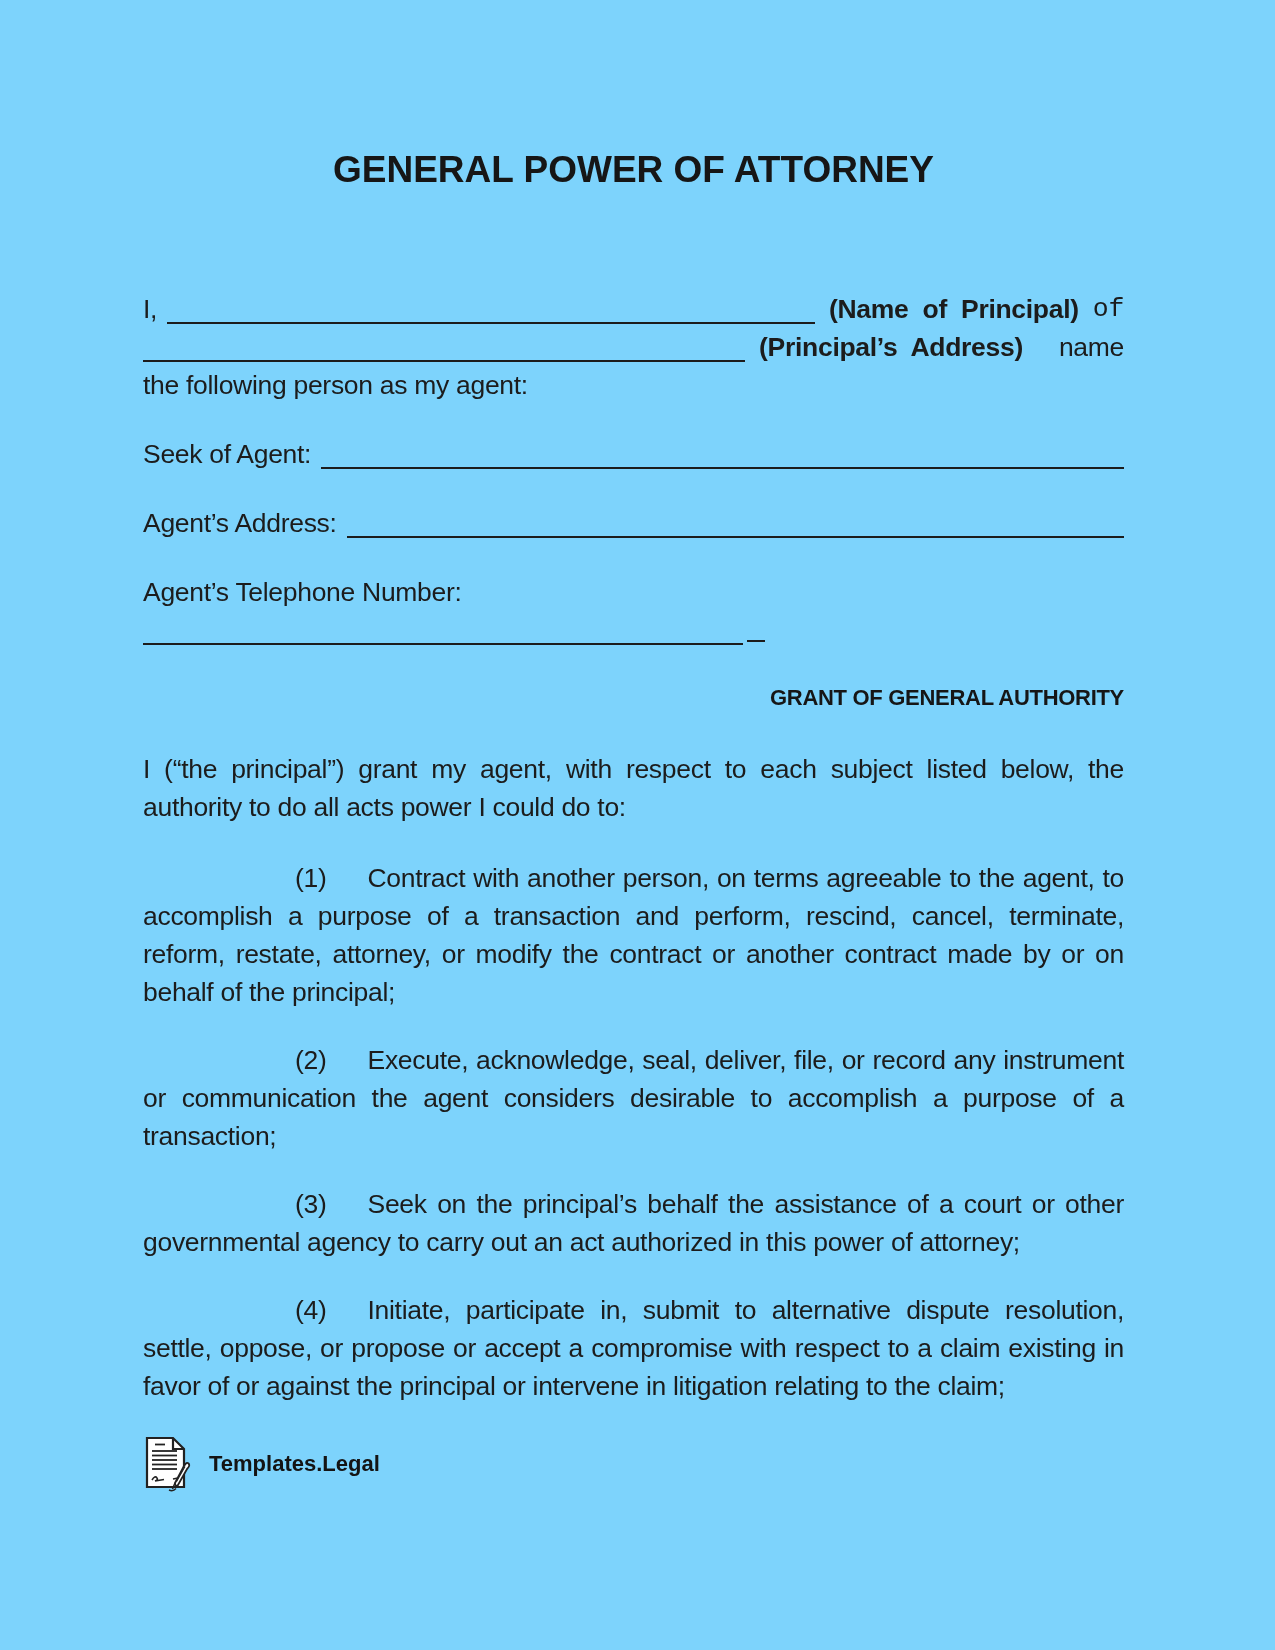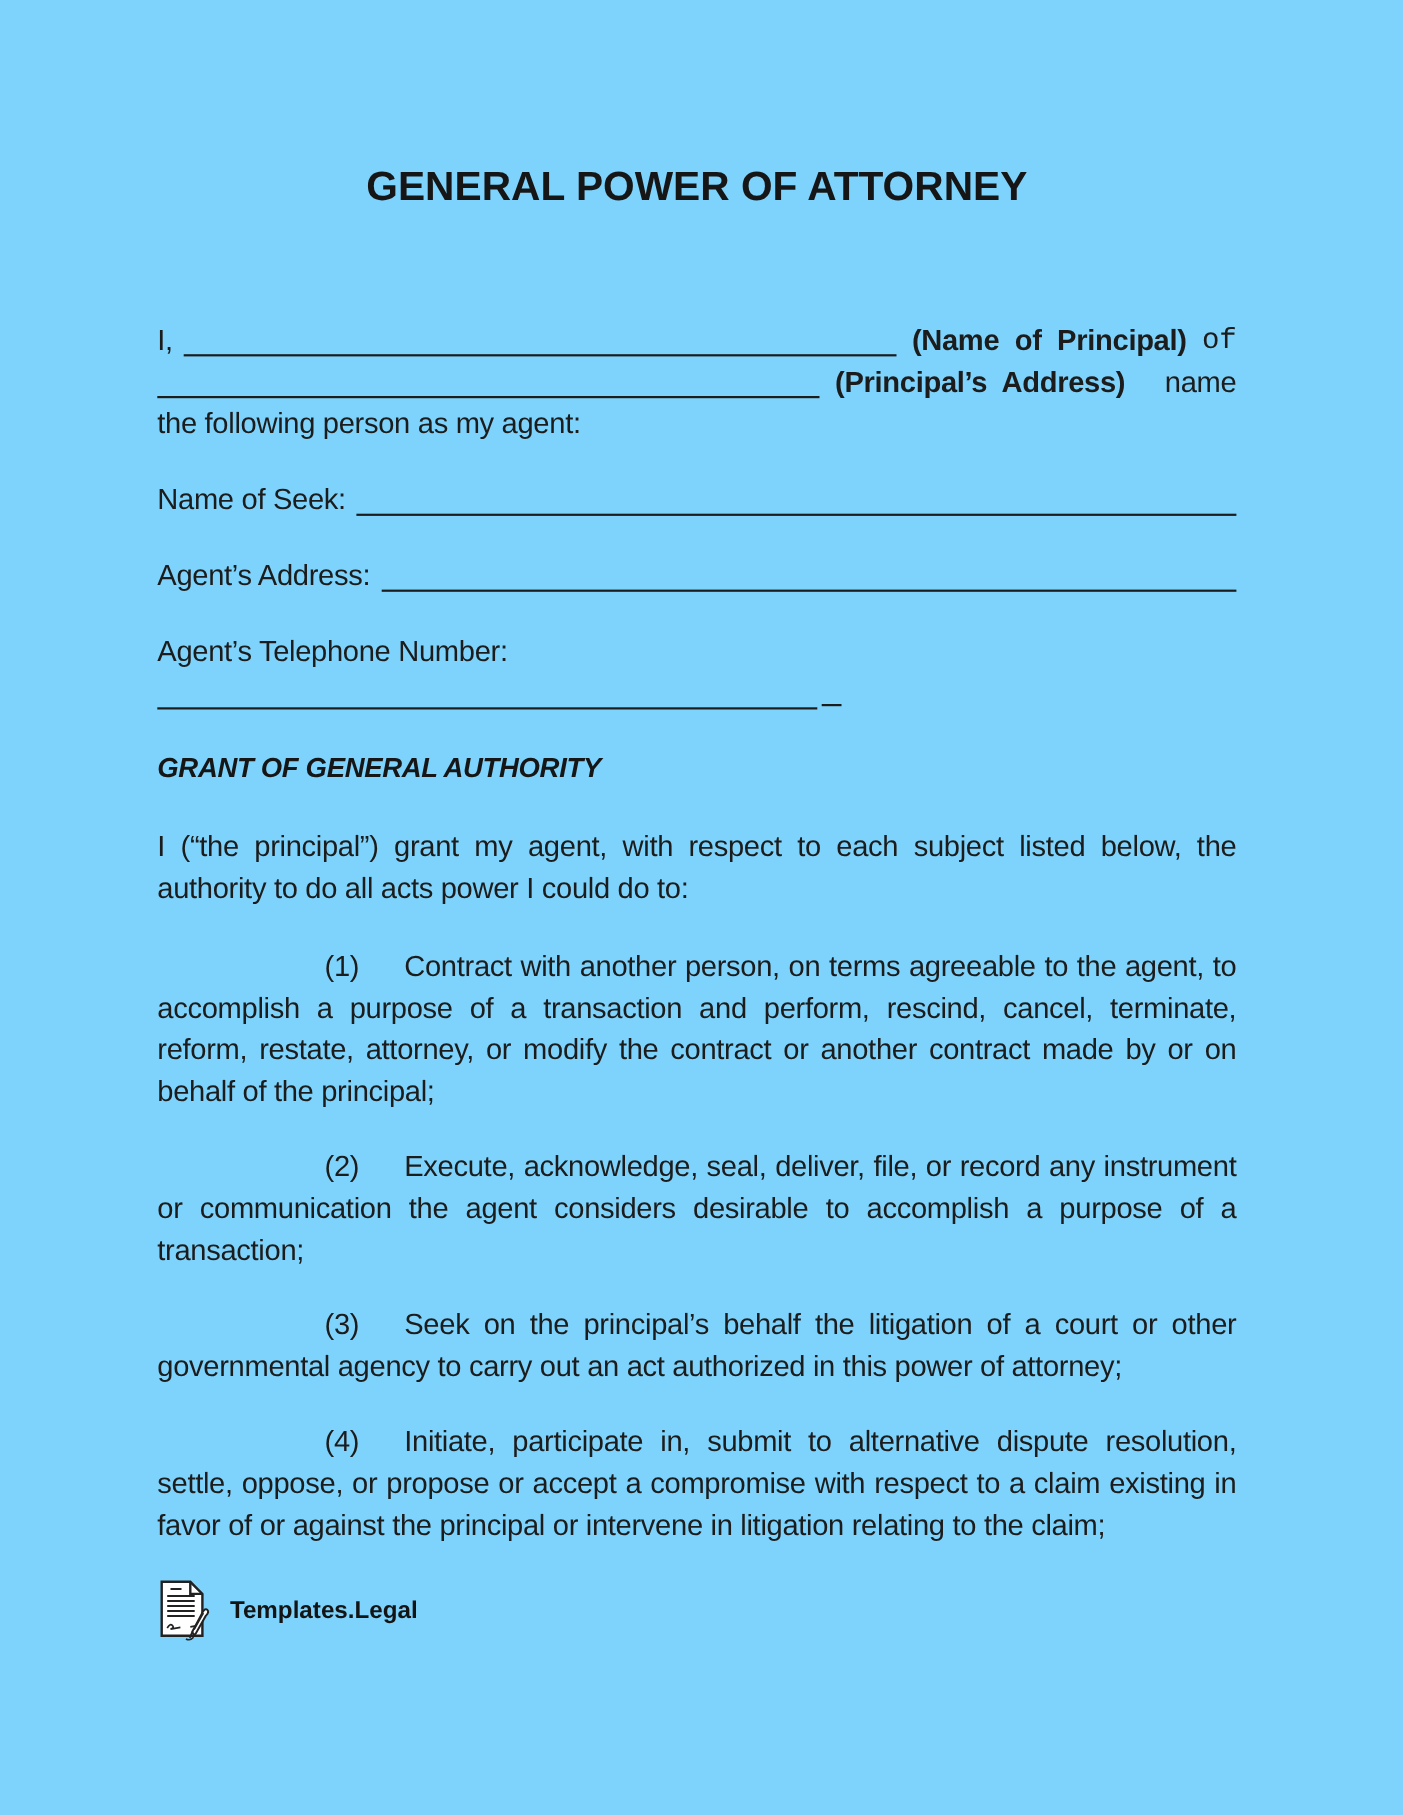--- a/index.html
+++ b/index.html
@@ -21,27 +21,26 @@
   h1.doc-title {
     font-size: 37px;
     line-height: 40px;
     margin: 0 0 100px 0;
     text-align: center;
     font-weight: bold;
     color: #161616;
     letter-spacing: 0px;
   }
   h2.section-heading {
-    font-size: 25px;
+    font-size: 22px;
     line-height: 32px;
     margin: 0 0 36px 0;
-    text-align: left;
+    text-align: right;
     font-weight: bold;
     color: #161616;
-    font-style: italic;
   }
   .opening { margin: 0 0 31px 0; }
   .fill-row {
     display: flex;
     align-items: flex-end;
     height: 38px;
   }
   .fill-row .seg { white-space: nowrap; }
   .blank {
     flex: 1;
@@ -121,21 +120,21 @@
     </div>
     <div class="fill-row">
       <span class="blank gap-r"></span>
       <span class="seg bold-label">(Principal’s Address)</span>
       <span class="seg suffix-gap-wide">name</span>
     </div>
     <p class="plain-line">the following person as my agent:</p>
   </div>
 
   <div class="fill-row field-row">
-    <span class="seg">Name of Seek:</span>
+    <span class="seg">Seek of Agent:</span>
     <span class="blank gap-l"></span>
   </div>
 
   <div class="fill-row field-row">
     <span class="seg">Agent’s Address:</span>
     <span class="blank gap-l"></span>
   </div>
 
   <p class="plain-line phone-label-row">Agent’s Telephone Number:</p>
   <div class="phone-line-row">
@@ -144,21 +143,21 @@
   </div>
 
   <h2 class="section-heading">GRANT OF GENERAL AUTHORITY</h2>
 
   <p class="intro">I (“the principal”) grant my agent, with respect to each subject listed below, the authority to do all acts power I could do to:</p>
 
   <p class="clause"><span>(1)</span><span class="num-tab"></span><span>Contract with another person, on terms agreeable to the agent, to accomplish a purpose of a transaction and perform, rescind, cancel, terminate, reform, restate, attorney, or modify the contract or another contract made by or on behalf of the principal;</span></p>
 
   <p class="clause"><span>(2)</span><span class="num-tab"></span><span>Execute, acknowledge, seal, deliver, file, or record any instrument or communication the agent considers desirable to accomplish a purpose of a transaction;</span></p>
 
-  <p class="clause"><span>(3)</span><span class="num-tab"></span><span>Seek on the principal’s behalf the litigation of a court or other governmental agency to carry out an act authorized in this power of attorney;</span></p>
+  <p class="clause"><span>(3)</span><span class="num-tab"></span><span>Seek on the principal’s behalf the assistance of a court or other governmental agency to carry out an act authorized in this power of attorney;</span></p>
 
   <p class="clause"><span>(4)</span><span class="num-tab"></span><span>Initiate, participate in, submit to alternative dispute resolution, settle, oppose, or propose or accept a compromise with respect to a claim existing in favor of or against the principal or intervene in litigation relating to the claim;</span></p>
 
   <div class="brand-row">
     <svg class="logo-icon" width="48" height="58" viewBox="0 0 48 58" fill="none" xmlns="http://www.w3.org/2000/svg">
       <path d="M4 3 H30 L41 14 V52 H4 Z" fill="#ffffff" stroke="#222222" stroke-width="2.2"></path>
       <path d="M30 3 V14 H41" fill="none" stroke="#222222" stroke-width="2.2"></path>
       <line x1="12" y1="9.5" x2="22" y2="9.5" stroke="#222222" stroke-width="1.8"></line>
       <line x1="9" y1="16" x2="34" y2="16" stroke="#222222" stroke-width="1.8"></line>
       <line x1="9" y1="20.5" x2="34" y2="20.5" stroke="#222222" stroke-width="1.8"></line>

